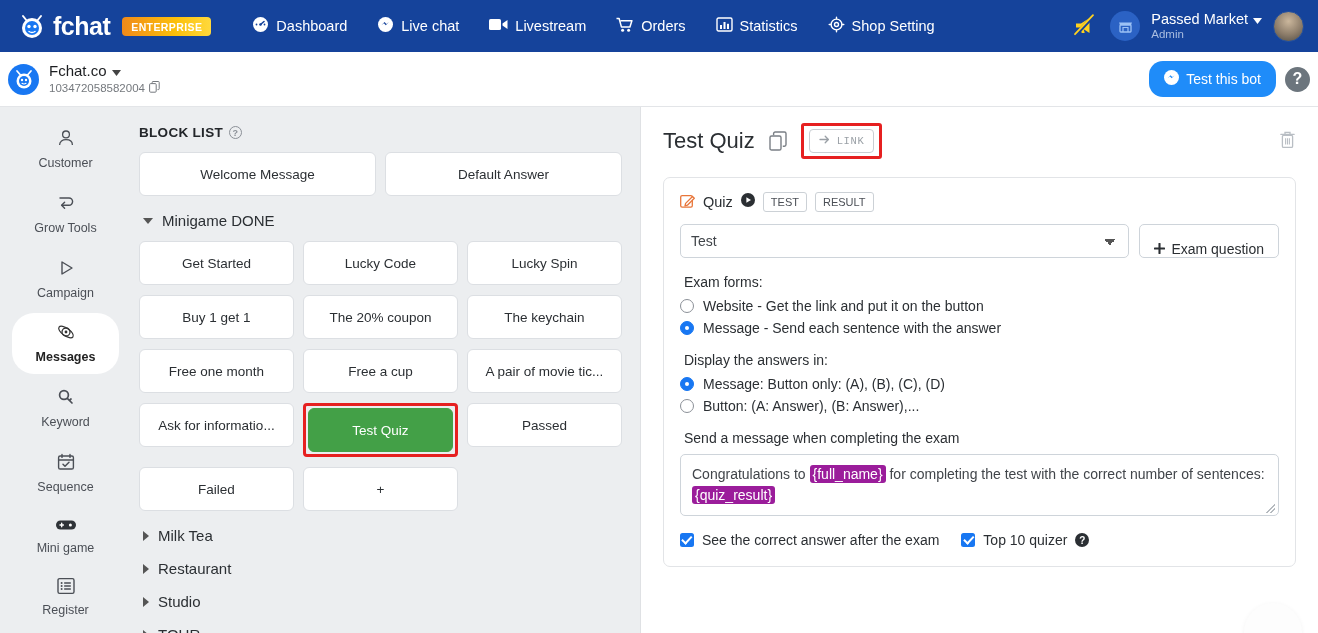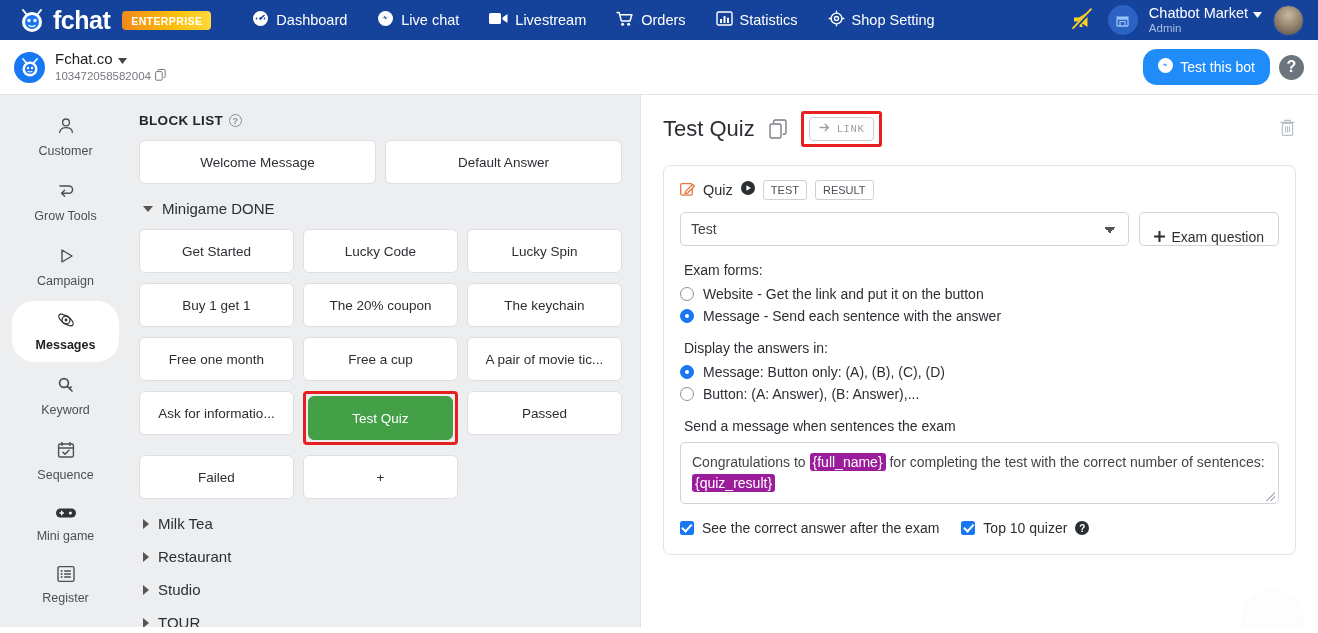--- a/index.html
+++ b/index.html
@@ -4,21 +4,21 @@
 <style>
   * { box-sizing: border-box; margin: 0; padding: 0; }
   html, body {
     width: 1318px; height: 633px;
     font-family: "Liberation Sans", sans-serif;
     background: #ffffff; overflow: hidden;
   }
 
   
   #topnav {
-    height: 40px; background: #15439b; display: flex;
+    height: 52px; background: #15439b; display: flex;
     align-items: center; padding: 0 10px; position: relative;
   }
   .brand { display: flex; align-items: center; gap: 7px; margin-left: 8px; }
   .brand-logo { width: 28px; height: 28px; position: relative; }
   .brand-name {
     color: #fff; font-size: 25px; font-weight: 700; letter-spacing: -.5px;
   }
   .ent-badge {
     margin-left: 12px; padding: 4px 9px 3px; border-radius: 4px;
     background: linear-gradient(90deg,#f08a1a 0%,#fcc00b 60%,#ffd93c 100%);
@@ -41,21 +41,21 @@
   .acct-role { color: #a9bde0; font-size: 11.5px; }
   .avatar {
     width: 31px; height: 31px; border-radius: 50%; cursor: pointer;
     background: radial-gradient(circle at 50% 32%, #cbb79c 0%, #8d7d6a 55%, #4e4a44 100%);
     border: 1px solid #27529e;
   }
 
   
   #subheader {
     height: 55px; background: #fff; border-bottom: 1px solid #e3e5e8;
-    display: flex; align-items: center; padding: 0 14px; gap: 10px;
+    display: flex; align-items: center; padding: 0 8px; gap: 10px;
   }
   .bot-avatar {
     width: 31px; height: 31px; border-radius: 50%; background: #1877f2;
     display: flex; align-items: center; justify-content: center; flex: 0 0 auto;
   }
   .bot-meta { display: flex; flex-direction: column; line-height: 1.25; }
   .bot-name {
     font-size: 15px; color: #1c1e21; display: flex; align-items: center; gap: 5px; cursor: pointer;
   }
   .bot-id { font-size: 11.5px; color: #75797e; display: flex; align-items: center; gap: 4px; }
@@ -317,21 +317,21 @@
     </span>
     <span class="store-circle">
       <svg width="17" height="17" viewBox="0 0 17 17">
           <path d="M2 4.5h13l-1 2.4H3z" fill="#9dc2f5"></path>
           <rect x="3" y="7" width="11" height="7" rx=".8" fill="none" stroke="#9dc2f5" stroke-width="1.3"></rect>
           <path d="M6 14V9.5h5V14" fill="none" stroke="#9dc2f5" stroke-width="1.2"></path>
         </svg>
     </span>
     <div class="acct">
       <span class="acct-name">
-        <span>Chatbot Market</span>
+        <span>Passed Market</span>
         <span>
           <svg width="9" height="6" viewBox="0 0 9 6">
               <path d="M0 0h9L4.5 6z" fill="#fff"></path>
             </svg>
         </span>
       </span>
       <span class="acct-role">Admin</span>
     </div>
     <span class="avatar"></span>
   </div>
@@ -609,21 +609,21 @@
       <div class="sec-label">Display the answers in:</div>
       <div class="opt">
         <span class="radio on"></span>
         <span>Message: Button only: (A), (B), (C), (D)</span>
       </div>
       <div class="opt">
         <span class="radio"></span>
         <span>Button: (A: Answer), (B: Answer),...</span>
       </div>
 
-      <div class="sec-label">Send a message when sentences the exam</div>
+      <div class="sec-label">Send a message when completing the exam</div>
       <div class="msg-box"><span>Congratulations to </span><span class="var-tag">{full_name}</span><span> for completing the test with the correct number of sentences: </span><span class="var-tag">{quiz_result}</span><span class="resize-grip"></span></div>
 
       <div class="check-row">
         <div class="chk-item">
           <span class="chk"></span>
           <span>See the correct answer after the exam</span>
         </div>
         <div class="chk-item">
           <span class="chk"></span>
           <span>Top 10 quizer</span>

